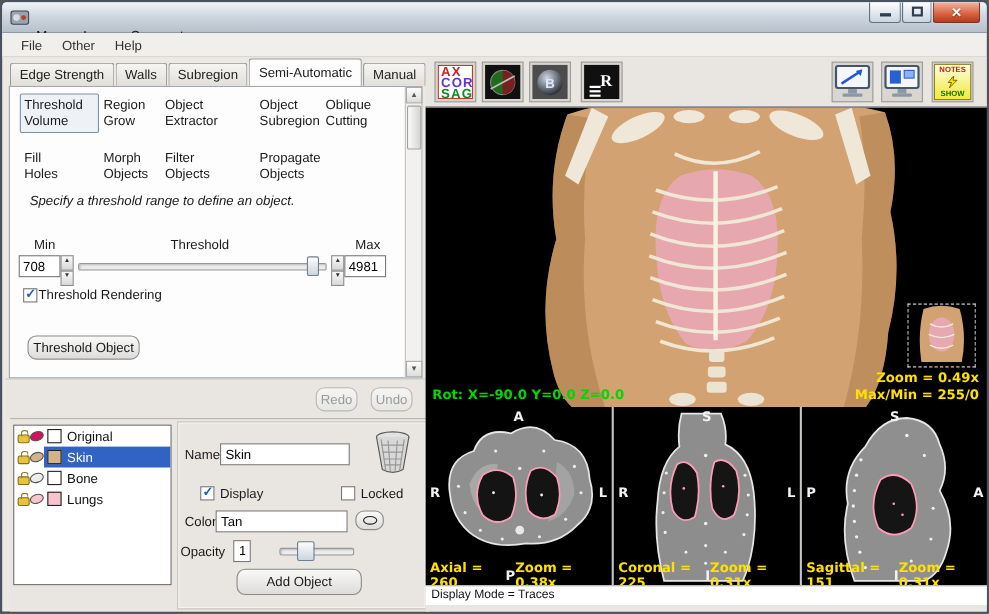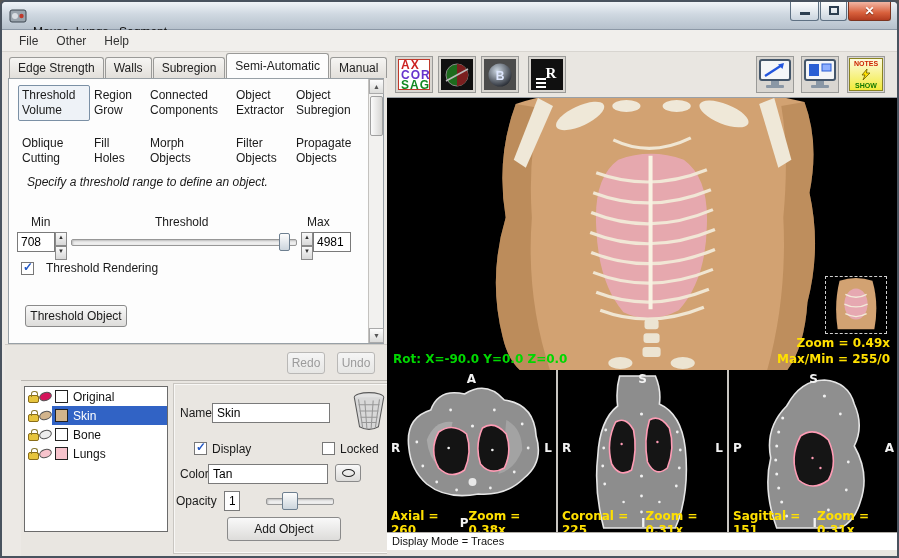--- a/index.html
+++ b/index.html
@@ -52,52 +52,52 @@
   .tool-grid {
     position: absolute; left: 9px; top: 6px;
     display: grid; grid-template-columns: 72px 56px 86px 60px 72px; row-gap: 12px;
   }
   .tool-cell { font-size: 12px; line-height: 1.25; color: #1a1a1a; padding: 2px 3px; border: 1px solid transparent; }
   .tool-cell.selected { background: #eef2f7; border: 1px solid #7b90a5; border-radius: 2px; }
   .instruction { position: absolute; left: 18px; top: 96px; font-size: 12px; font-style: italic; color: #1a1a1a; }
   .range-labels { position: absolute; left: 0; top: 136px; width: 100%; height: 14px; font-size: 12px; color: #1a1a1a; }
   .range-labels .lmin { position: absolute; left: 22px; }
   .range-labels .lthr { position: absolute; left: 146px; }
-  .range-labels .lmax { position: absolute; left: 298px; text-align: right; }
+  .range-labels .lmax { position: absolute; left: 314px; text-align: right; }
   .range-row { position: absolute; left: 0; top: 153px; width: 100%; height: 22px; }
   .spin { position: absolute; display: flex; height: 28px; }
   .spin input { width: 38px; height: 20px; border: 1px solid #7a7a7a; font-size: 12px; padding: 0 3px; font-family: "Liberation Sans", sans-serif; }
   .spin-arrows { width: 12px; display: flex; flex-direction: column; }
   .spin-arrows span {
     flex: 1; font-size: 6px; line-height: 9px; text-align: center; color: #333;
     background: linear-gradient(#fafafa, #d8d8d8); border: 1px solid #8a8a8a;
   }
   .slider { position: absolute; height: 20px; }
   .slider-track { position: absolute; top: 7px; left: 0; right: 0; height: 7px; background: #eee; border: 1px solid #979797; border-radius: 2px; box-shadow: inset 1px 1px 2px #bbb; }
   .slider-thumb { position: absolute; top: 1px; width: 11px; height: 18px; background: linear-gradient(#fdfdfd, #ccd5dd); border: 1px solid #6d7f90; border-radius: 2px; }
-  .check-row { position: absolute; left: 12px; top: 182px; display: flex; align-items: center; gap: 12px; }
+  .check-row { position: absolute; left: 12px; top: 182px; display: flex; align-items: center; gap: 1px; }
   .checkbox { width: 13px; height: 13px; background: #fff; border: 1px solid #777; position: relative; display: inline-block; }
   .checkbox.checked::after { content: "✓"; position: absolute; left: 1px; top: -3px; font-size: 12px; font-weight: bold; color: #2257c4; }
   .check-label { font-size: 12px; color: #1a1a1a; }
   .btn {
     font-size: 12px; color: #1a1a1a; background: linear-gradient(#f9f9f9, #dddcda);
-    border: 1px solid #8a8a8a; border-radius: 3px; text-align: center;
+    border: 1px solid #8a8a8a; border-radius: 8px; text-align: center;
   }
   .t-obj-btn { position: absolute; left: 16px; top: 226px; width: 102px; height: 22px; line-height: 20px; }
   
   .vscroll { position: absolute; right: 0; top: 0; bottom: 0; width: 15px; background: #f2f1ef; border-left: 1px solid #c4c2bf; }
   .vs-arrow { position: absolute; left: 0; width: 15px; height: 15px; background: linear-gradient(#fcfcfc, #dcdcda); border: 1px solid #aaa; font-size: 7px; text-align: center; line-height: 13px; color: #555; }
   .vs-up { top: 0; } .vs-down { bottom: 0; }
   .vs-thumb { position: absolute; left: 1px; top: 17px; width: 13px; height: 40px; background: linear-gradient(90deg,#fbfbfb,#d6d5d3); border: 1px solid #a0a0a0; border-radius: 2px; }
   
   .history-bar { position: absolute; left: 0; top: 292px; width: 100%; height: 36px; background: #e9e6e1; border-top: 1px solid #cfccc7; }
   .hist-btn { position: absolute; top: 7px; width: 38px; height: 22px; line-height: 20px; color: #9b9b9b; background: linear-gradient(#f5f5f5, #e6e6e4); border-color: #b9b8b6; }
   .redo { right: 62px; } .undo { right: 12px; }
   
-  .object-panel { position: absolute; left: 16px; top: 328px; width: 100%; height: 177px; background: #e9e6e1; border-top: 1px solid #b9b6b1; }
+  .object-panel { position: absolute; left: 4px; top: 328px; width: 100%; height: 177px; background: #e9e6e1; border-top: 1px solid #b9b6b1; }
   .obj-list { position: absolute; left: 3px; top: 5px; width: 144px; height: 146px; background: #fff; border: 1px solid #6b6b6b; overflow: hidden; }
   .obj-row { display: flex; align-items: center; height: 19px; padding-left: 3px; }
   .row-main { display: flex; flex: 1; align-items: center; gap: 5px; height: 19px; padding-left: 3px; }
   .obj-row.selected .row-main { background: #3163c5; }
   .obj-row.selected .obj-label { color: #fff; }
   .lock {
     width: 11px; height: 8px; background: #e6c43d; border: 1px solid #8a6d1a;
     border-radius: 2px; position: relative; margin-top: 4px; flex: none;
   }
   .lock::before { content: ""; position: absolute; top: -5px; left: 2px; width: 5px; height: 5px; border: 1.5px solid #8a7a30; border-bottom: none; border-radius: 3px 3px 0 0; }
@@ -187,23 +187,20 @@
     </div>
 
     <div class="tab-content">
 
       <div class="tool-grid">
         <div class="tool-cell selected">
           <span>Threshold</span><br><span>Volume</span>
         </div>
         <div class="tool-cell">
           <span>Region</span><br><span>Grow</span>
-        </div>
-        <div class="tool-cell">
-          <span>Connected</span><br><span>Components</span>
         </div>
         <div class="tool-cell">
           <span>Object</span><br><span>Extractor</span>
         </div>
         <div class="tool-cell">
           <span>Object</span><br><span>Subregion</span>
         </div>
         <div class="tool-cell">
           <span>Oblique</span><br><span>Cutting</span>
         </div>

